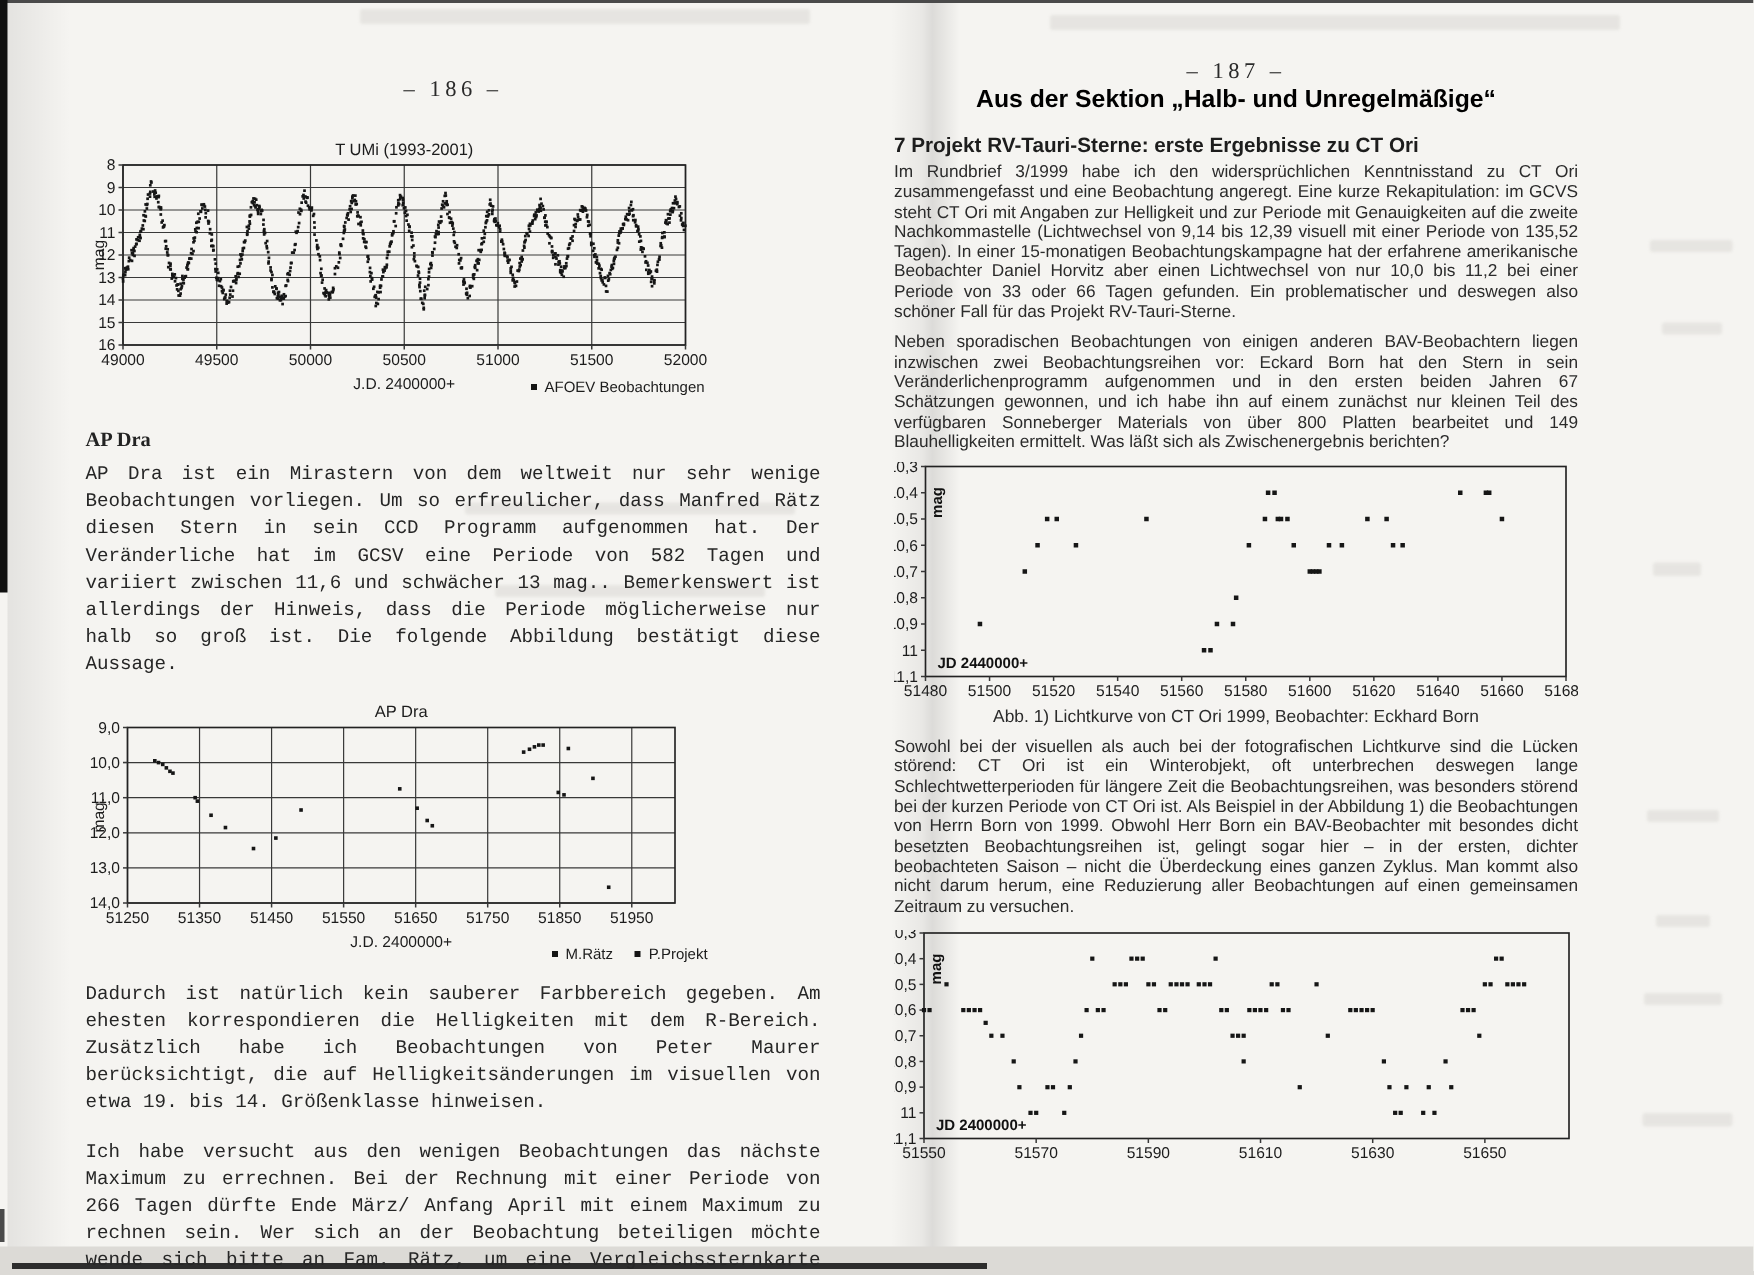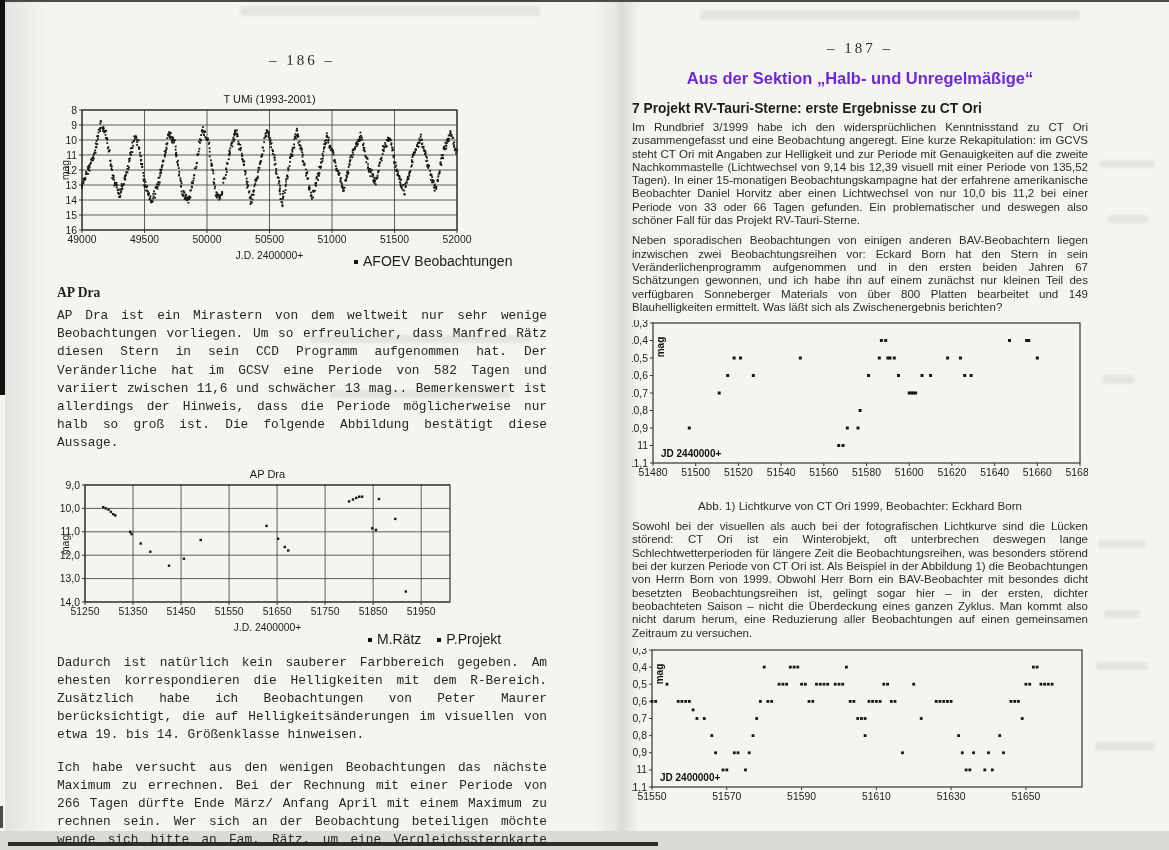--- a/index.html
+++ b/index.html
@@ -10,27 +10,27 @@
   }
   .page{position:absolute}
   p{margin:0;text-align:justify}
   
   .lp-text{font-family:Liberation Mono, monospace;font-size:12.8px;line-height:18.2px;color:#262626}
   .lp-head{font-family:"Liberation Serif",serif;font-weight:bold;font-size:13.6px;margin:12px 0 6px 0}
   .pn{font-family:"Liberation Serif",serif;font-size:15px;letter-spacing:3px;text-align:center;color:#2a2a2a}
   .signature{font-family:"Liberation Serif",serif;font-size:13px;margin-top:24px;padding-left:300px}
   
   .rp-text{font-size:11.5px;line-height:13.3px;color:#2b2b2b}
-  .rp-title{font-size:16.5px;font-weight:bold;text-align:center;margin-top:12px;color:#6d28d9}
+  .rp-title{font-size:16.5px;font-weight:bold;text-align:center;color:#000000}
   .rp-h1{font-size:13.8px;font-weight:bold;margin-top:13px;color:#1d1d1d}
   .caption{font-size:11.6px;text-align:center;color:#2b2b2b}
   
   .chartwrap{position:relative}
   .chart{position:absolute;left:0;top:0}
-  .legend{position:absolute;font-size:14px;color:#1c1c1c;white-space:nowrap}
+  .legend{position:absolute;font-size:10px;color:#1c1c1c;white-space:nowrap}
   .legend .item{margin-right:12px}
   .dot{width:4px;height:4px;background:#141414;display:inline-block;margin-right:5px;vertical-align:middle}
   svg text.tk{font:10.4px "Liberation Sans",sans-serif;fill:#1c1c1c}
   svg text.tt{font:11px "Liberation Sans",sans-serif;fill:#1c1c1c}
   svg text.ib{font:bold 10px "Liberation Sans",sans-serif;fill:#111}
   
   .mark{position:absolute;background:#101010}
   .ghost{position:absolute;background:#b3b0aa;opacity:.22;filter:blur(1.2px);border-radius:2px}
   .gutter{position:absolute;left:594px;top:0;width:46px;height:850px;
     background:linear-gradient(90deg,rgba(0,0,0,0) 0%,rgba(0,0,0,.05) 45%,rgba(0,0,0,.10) 60%,rgba(0,0,0,0) 100%)}
@@ -1255,21 +1255,21 @@
       <span class="item"><span class="dot"></span><span>P.Projekt</span></span>
     </div>
   </div>
 
   <p class="lp-text">Dadurch ist natürlich kein sauberer Farbbereich gegeben. Am ehesten korrespondieren die Helligkeiten mit dem R-Bereich. Zusätzlich habe ich Beobachtungen von Peter Maurer berücksichtigt, die auf Helligkeitsänderungen im visuellen von etwa 19. bis 14. Größenklasse hinweisen.</p>
   <p class="lp-text" style="margin-top:14px">Ich habe versucht aus den wenigen Beobachtungen das nächste Maximum zu errechnen. Bei der Rechnung mit einer Periode von 266 Tagen dürfte Ende März/ Anfang April mit einem Maximum zu rechnen sein. Wer sich an der Beobachtung beteiligen möchte wende sich bitte an Fam. Rätz, um eine Vergleichssternkarte anzufordern.</p>
 
   <div class="signature">Hartmut Goldhahn</div>
 </div>
 
-<div class="page" style="left:632px;top:40px;width:456px">
+<div class="page" style="left:596px;top:40px;width:456px">
 
   <div class="pn">–  187  –</div>
 
   <div class="rp-title">Aus der Sektion „Halb- und Unregelmäßige“</div>
 
   <div class="rp-h1">7  Projekt RV-Tauri-Sterne: erste Ergebnisse zu CT Ori</div>
 
   <p class="rp-text" style="margin-top:5px">Im Rundbrief 3/1999 habe ich den widersprüchlichen Kenntnisstand zu CT Ori zusammengefasst und eine Beobachtung angeregt. Eine kurze Rekapitulation: im GCVS steht CT Ori mit Angaben zur Helligkeit und zur Periode mit Genauigkeiten auf die zweite Nachkommastelle (Lichtwechsel von 9,14 bis 12,39 visuell mit einer Periode von 135,52 Tagen). In einer 15-monatigen Beobachtungskampagne hat der erfahrene amerikanische Beobachter Daniel Horvitz aber einen Lichtwechsel von nur 10,0 bis 11,2 bei einer Periode von 33 oder 66 Tagen gefunden. Ein problematischer und deswegen also schöner Fall für das Projekt RV-Tauri-Sterne.</p>
   <p class="rp-text" style="margin-top:7px">Neben sporadischen Beobachtungen von einigen anderen BAV-Beobachtern liegen inzwischen zwei Beobachtungsreihen vor: Eckard Born hat den Stern in sein Veränderlichenprogramm aufgenommen und in den ersten beiden Jahren 67 Schätzungen gewonnen, und ich habe ihn auf einem zunächst nur kleinen Teil des verfügbaren Sonneberger Materials von über 800 Platten bearbeitet und 149 Blauhelligkeiten ermittelt. Was läßt sich als Zwischenergebnis berichten?</p>
 
@@ -1348,21 +1348,21 @@
           <rect x="326.9" y="36.5" width="3" height="3" fill="#161616"></rect>
           <rect x="331.2" y="54.0" width="3" height="3" fill="#161616"></rect>
           <rect x="337.6" y="54.0" width="3" height="3" fill="#161616"></rect>
           <rect x="376.0" y="19.0" width="3" height="3" fill="#161616"></rect>
           <rect x="393.1" y="19.0" width="3" height="3" fill="#161616"></rect>
           <rect x="395.3" y="19.0" width="3" height="3" fill="#161616"></rect>
           <rect x="403.8" y="36.5" width="3" height="3" fill="#161616"></rect>
         </svg></div>
   </div>
 
-  <div class="caption" style="margin-top:19px">Abb. 1) Lichtkurve von CT Ori 1999, Beobachter: Eckhard Born</div>
+  <div class="caption" style="margin-top:3px">Abb. 1) Lichtkurve von CT Ori 1999, Beobachter: Eckhard Born</div>
 
   <p class="rp-text" style="margin-top:8px">Sowohl bei der visuellen als auch bei der fotografischen Lichtkurve sind die Lücken störend: CT Ori ist ein Winterobjekt, oft unterbrechen deswegen lange Schlechtwetterperioden für längere Zeit die Beobachtungsreihen, was besonders störend bei der kurzen Periode von CT Ori ist. Als Beispiel in der Abbildung 1) die Beobachtungen von Herrn Born von 1999. Obwohl Herr Born ein BAV-Beobachter mit besondes dicht besetzten Beobachtungsreihen ist, gelingt sogar hier – in der ersten, dichter beobachteten Saison – nicht die Überdeckung eines ganzen Zyklus. Man kommt also nicht darum herum, eine Reduzierung aller Beobachtungen auf einen gemeinsamen Zeitraum zu versuchen.</p>
 
   <div class="chartwrap" style="width:456px;height:160px;margin-top:8px">
     <div class="chart" style="width:456px;height:160px"><svg width="456" height="160">
           <rect x="20" y="2" width="430" height="137" fill="none" stroke="#222" stroke-width="1.1"></rect>
           <line x1="20" y1="139" x2="20" y2="142" stroke="#383838" stroke-width="1"></line>
           <text x="20" y="152" text-anchor="middle" class="tk">51550</text>
           <line x1="94.78260869565217" y1="139" x2="94.78260869565217" y2="142" stroke="#383838" stroke-width="1"></line>
           <text x="94.78260869565217" y="152" text-anchor="middle" class="tk">51570</text>

